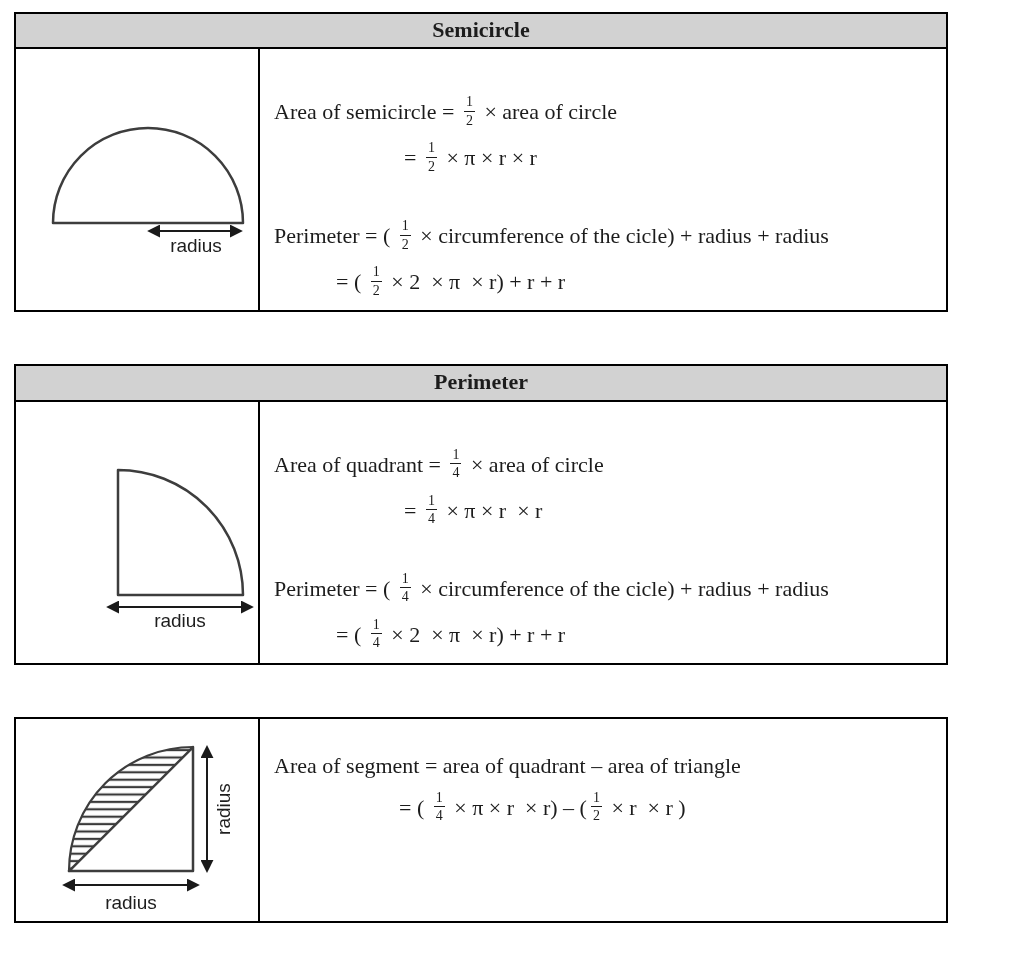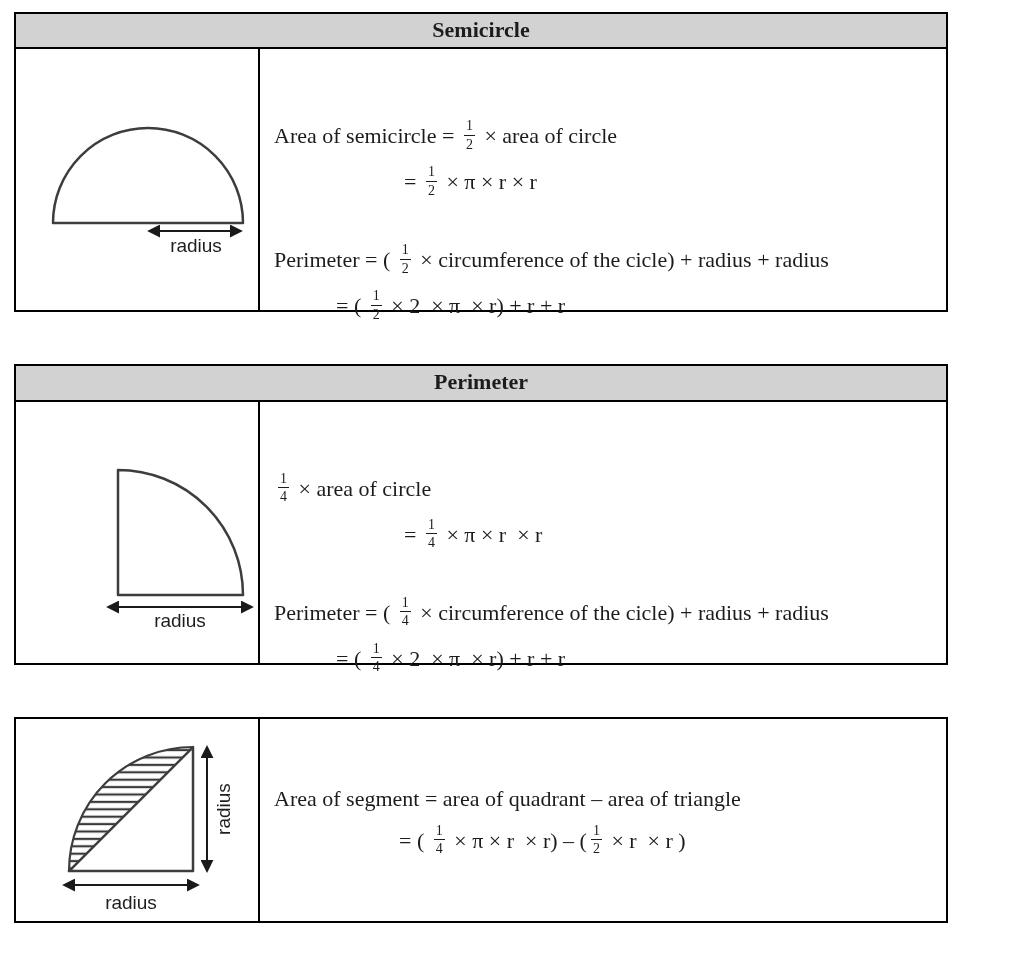--- a/index.html
+++ b/index.html
@@ -32,23 +32,22 @@
     box-sizing:border-box;
     border-right:2px solid #000;
     display:flex;
     justify-content:flex-end;
     align-items:flex-start;
     flex-shrink:0;
   }
   .cell-formulas{
     flex:1;
     box-sizing:border-box;
-    padding:31px 6px 18px 14px;
+    padding:40px 6px 18px 14px;
     font-size:22px;
-    margin-top:33px;
   }
   .t1 .tbody{height:261px;}
   .t2 .tbody{height:261px;}
   .t3 .tbody{height:202px;}
   .t1 .cell-diagram{padding-top:74px;}
   .t2 .cell-diagram{padding-top:58px;}
   .t3 .cell-diagram{padding-top:20px;}
   .t3 .cell-formulas{padding-top:26px;}
   .f-line{
     min-height:46px;
@@ -122,21 +121,21 @@
     <div class="thead">Perimeter</div>
     <div class="tbody">
       <div class="cell-diagram">
         <svg class="diagram-svg" width="200" height="172" viewBox="0 0 200 172">
           <path class="shape" d="M 60 10 A 125 125 0 0 1 185 135 L 60 135 Z"></path>
           <line class="arrow" x1="52" y1="147" x2="192" y2="147" marker-start="url(#ah)" marker-end="url(#ah)"></line>
           <text class="dlabel" x="122" y="167" text-anchor="middle">radius</text>
         </svg>
       </div>
       <div class="cell-formulas">
-        <div class="f-line"><span class="frac"><span class="fn">1</span><span class="fd">4</span></span><span> × area of circle</span></div>
+        <div class="f-line"><span>Area of quadrant = </span><span class="frac"><span class="fn">1</span><span class="fd">4</span></span><span> × area of circle</span></div>
         <div class="f-line"><span class="ind-a">= </span><span class="frac"><span class="fn">1</span><span class="fd">4</span></span><span> × π × r  × r</span></div>
         <div class="f-line gap-top"><span>Perimeter = ( </span><span class="frac"><span class="fn">1</span><span class="fd">4</span></span><span> × circumference of the cicle) + radius + radius</span></div>
         <div class="f-line"><span class="ind-b">= ( </span><span class="frac"><span class="fn">1</span><span class="fd">4</span></span><span> × 2  × π  × r) + r + r</span></div>
       </div>
     </div>
   </section>
 
   <section class="fTable t3">
     <div class="tbody">
       <div class="cell-diagram">

